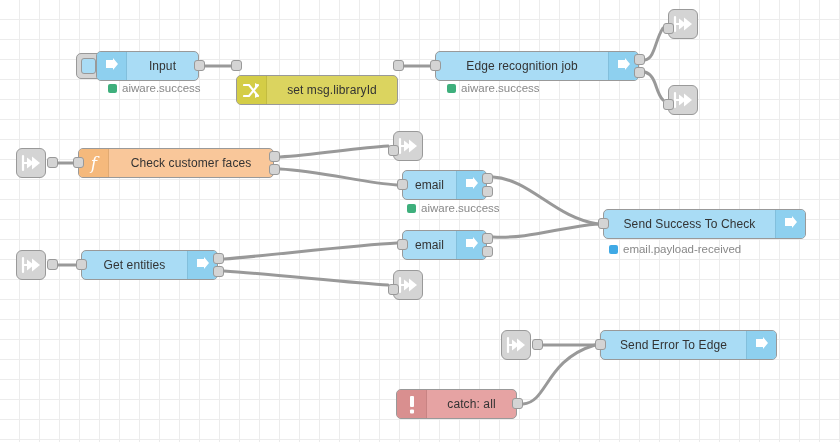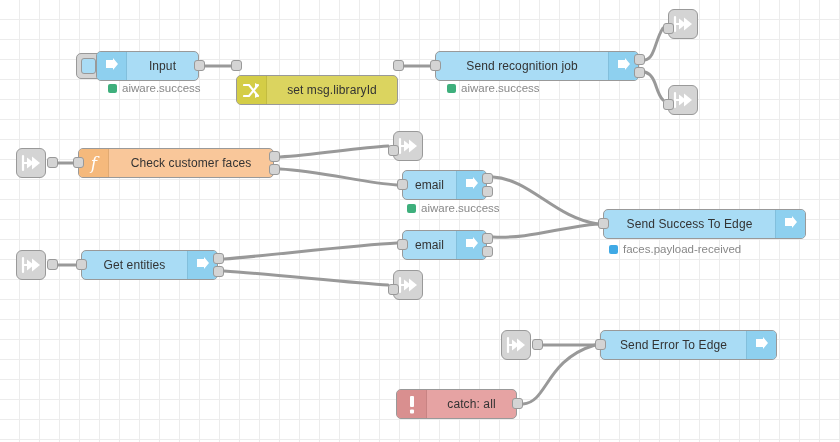--- a/index.html
+++ b/index.html
@@ -216,21 +216,21 @@
         <path d="M12 1 L16 3.2 L12 5.4 Z" fill="#ffffff"></path>
         <path d="M12 11.6 L16 13.8 L12 16 Z" fill="#ffffff"></path>
       </svg>
     </div>
     <div class="node-label">set msg.libraryId</div>
   </div>
   <div class="port" style="left:393px; top:60px;"></div>
 
   <div class="port" style="left:430px; top:60px;"></div>
   <div class="node c-blue" style="left:435px; top:51px; width:204px;">
-    <div class="node-label">Send recognition job</div>
+    <div class="node-label">Edge recognition job</div>
     <div class="icon-cell-right">
       <svg class="svg-ico" width="15" height="17" viewBox="0 0 15 17">
           <path d="M2 2 L9 2 L9 0 L14 6 L9 12 L9 10 L2 10 Z" fill="#ffffff"></path>
         </svg>
     </div>
   </div>
   <div class="port" style="left:634px; top:54px;"></div>
   <div class="port" style="left:634px; top:67px;"></div>
 
   <div class="port" style="left:663px; top:23px;"></div>
@@ -329,21 +329,21 @@
   <div class="link-node" style="left:393px; top:270px;">
     <svg class="svg-ico" width="22" height="18" viewBox="0 0 22 18">
       <path d="M3 2 L3 16 M3 9 L8 9" stroke="#ffffff" stroke-width="2.2" fill="none" stroke-linecap="round"></path>
       <path d="M7 3.5 L14 9 L7 14.5 Z" fill="#ffffff"></path>
       <path d="M12 2.5 L20 9 L12 15.5 Z" fill="#ffffff"></path>
     </svg>
   </div>
 
   <div class="port" style="left:598px; top:218px;"></div>
   <div class="node c-blue" style="left:603px; top:209px; width:203px;">
-    <div class="node-label">Send Success To Edge</div>
+    <div class="node-label">Send Success To Check</div>
     <div class="icon-cell-right">
       <svg class="svg-ico" width="15" height="17" viewBox="0 0 15 17">
           <path d="M2 2 L9 2 L9 0 L14 6 L9 12 L9 10 L2 10 Z" fill="#ffffff"></path>
         </svg>
     </div>
   </div>
 
   <div class="link-node" style="left:501px; top:330px;">
     <svg class="svg-ico" width="22" height="18" viewBox="0 0 22 18">
       <path d="M3 2 L3 16 M3 9 L8 9" stroke="#ffffff" stroke-width="2.2" fill="none" stroke-linecap="round"></path>
@@ -381,16 +381,16 @@
   <div class="status" style="left:447px; top:82px;">
     <span class="status-dot dot-green"></span>
     <span>aiware.success</span>
   </div>
   <div class="status" style="left:407px; top:202px;">
     <span class="status-dot dot-green"></span>
     <span>aiware.success</span>
   </div>
   <div class="status" style="left:609px; top:243px;">
     <span class="status-dot dot-blue"></span>
-    <span>faces.payload-received</span>
+    <span>email.payload-received</span>
   </div>
 
 </div>
 
 </body></html>

